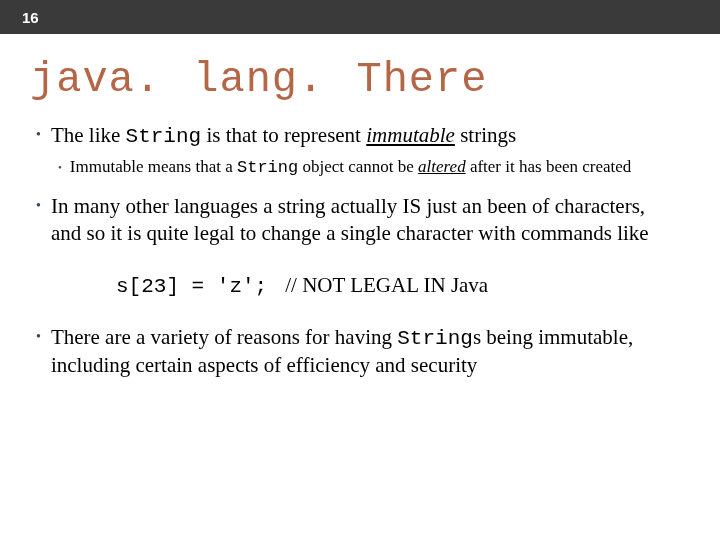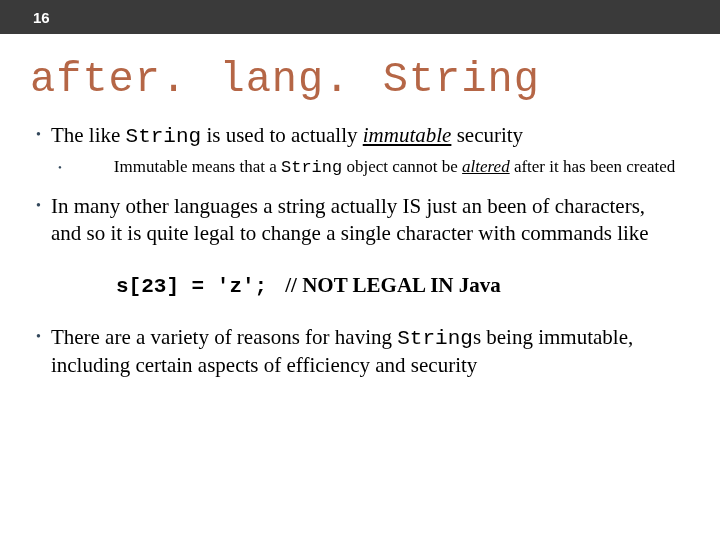--- a/index.html
+++ b/index.html
@@ -1,48 +1,48 @@
 <!DOCTYPE html>
 <html><head>
 <meta charset="utf-8">
 <style>
   * { margin: 0; padding: 0; box-sizing: border-box; }
   html, body { width: 720px; height: 540px; font-family: "Times New Roman", Times, serif; background: #fff; }
   .slide { width: 720px; height: 540px; position: relative; background: #fff; }
   .header-bar { background: #3a3a3a; height: 34px; display: flex; align-items: center; padding-left: 22px; }
-  .slide-number { color: #fff; font-family: Arial, Helvetica, sans-serif; font-weight: bold; font-size: 15px; margin-left: 11px; }
+  .slide-number { color: #fff; font-family: Arial, Helvetica, sans-serif; font-weight: bold; font-size: 15px; }
   .title { color: #b56646; font-family: "Courier New", Courier, monospace; font-size: 42px; font-weight: normal; padding: 22px 30px 18px 30px; letter-spacing: 1px; word-spacing: 6px; }
   .content { padding: 0 40px 0 36px; }
   .bullet-l1 { display: flex; align-items: flex-start; margin-bottom: 6px; }
   .bullet-l1 .dot { color: #33485c; font-size: 14px; line-height: 26px; margin-right: 10px; flex-shrink: 0; }
   .bullet-l1 .text { font-size: 21px; line-height: 27px; color: #000; }
   .bullet-l2 { display: flex; align-items: flex-start; margin-left: 22px; margin-bottom: 14px; margin-top: 4px; }
   .bullet-l2 .dot { color: #33485c; font-size: 11px; line-height: 22px; margin-right: 8px; flex-shrink: 0; }
-  .bullet-l2 .text { font-size: 17px; line-height: 22px; color: #000; margin-left: 44px; }
+  .bullet-l2 .text { font-size: 17px; line-height: 22px; color: #000; }
   .mono { font-family: "Courier New", Courier, monospace; }
   .italic { font-style: italic; text-decoration: underline; }
-  .code-block { font-family: "Courier New", Courier, monospace; font-size: 21px; margin: 26px 0 26px 80px; font-weight: bold; }
+  .code-block { font-family: "Courier New", Courier, monospace; font-size: 21px; margin: 26px 0 26px 80px; }
   .code-comment { font-family: "Times New Roman", Times, serif; font-size: 21px; margin-left: 18px; }
 </style>
 </head>
 <body>
 <div class="slide">
 
   <div class="header-bar">
     <span class="slide-number">16</span>
   </div>
 
-  <div class="title">after. lang. String</div>
+  <div class="title">java. lang. There</div>
 
   <div class="content">
 
     <div class="bullet-l1">
       <span class="dot">•</span>
       <span class="text">
-        <span>The like </span><span class="mono">String</span><span> is used to actually </span><span class="italic">immutable</span><span> security</span>
+        <span>The like </span><span class="mono">String</span><span> is that to represent </span><span class="italic">immutable</span><span> strings</span>
       </span>
     </div>
 
     <div class="bullet-l2">
       <span class="dot">•</span>
       <span class="text">
         <span>Immutable means that a </span><span class="mono">String</span><span> object cannot be </span><span class="italic">altered</span><span> after it has been created</span>
       </span>
     </div>
 

